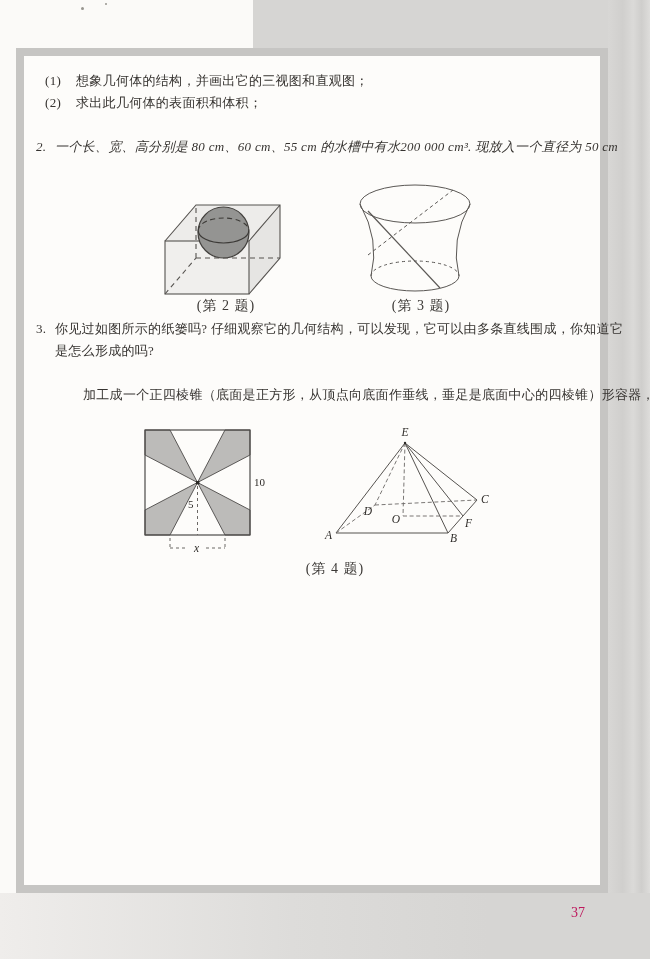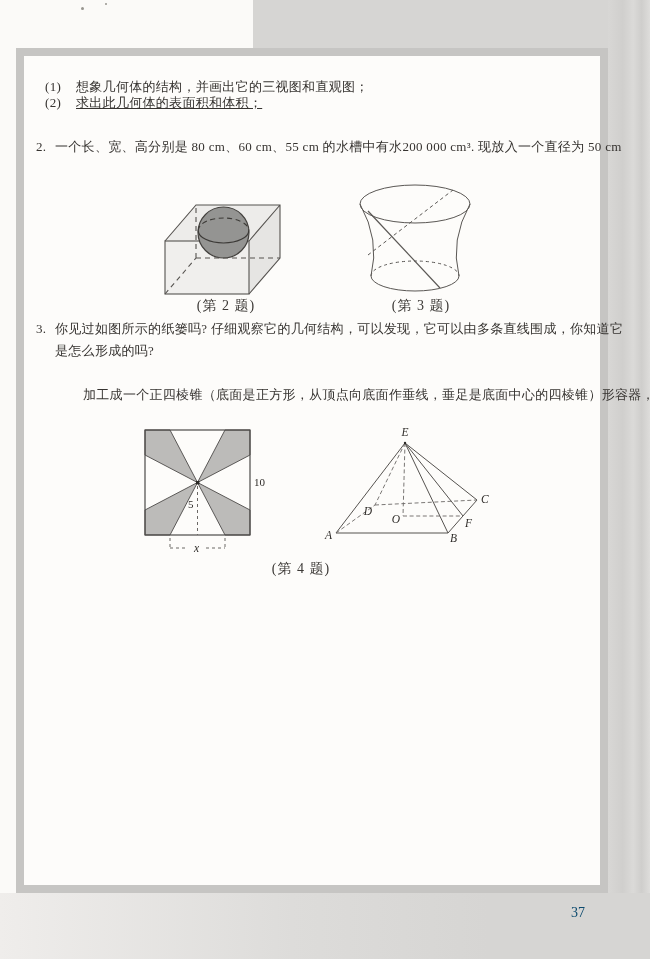--- a/index.html
+++ b/index.html
@@ -12,21 +12,21 @@
   .bg-bottom{position:absolute;left:0;top:893px;width:650px;height:66px;
              background:linear-gradient(90deg,#efedeb 0%,#ddDCda 45%,#d6d5d3 75%);}
   .frame{position:absolute;left:16px;top:48px;width:576px;height:829px;
          border:8px solid #c6c5c3;background:#fdfcfa;}
   .tl{position:absolute;font-size:13px;line-height:22px;letter-spacing:.3px;white-space:nowrap;}
   .pn{display:inline-block;width:19px;}
   .il{display:inline-block;width:31px;}
   .mi{font-style:italic;letter-spacing:0;}
   .caption{position:absolute;width:110px;text-align:center;font-size:14px;letter-spacing:1px;color:#3c3936;}
   .pagenum{position:absolute;left:560px;top:905px;width:36px;text-align:center;
-           font-size:14px;color:#0c4a6e;}
+           font-size:14px;color:#be185d;}
   .speck{position:absolute;border-radius:50%;background:#97958f;}
   svg{position:absolute;overflow:visible;}
   svg text{font-family:"Liberation Serif","DejaVu Serif",serif;}
   .figlabel{font-size:11px;fill:#2f2c29;}
   .figvar{font-size:11.5px;font-style:italic;fill:#2f2c29;}
 </style>
 </head>
 <body>
 
 <div class="page">
@@ -34,24 +34,24 @@
   <div class="paper"></div>
   <div class="bg-top-right"></div>
   <div class="bg-right"></div>
   <div class="bg-bottom"></div>
 
   <div class="speck" style="left:81px;top:7px;width:3px;height:3px;"></div>
   <div class="speck" style="left:105px;top:3px;width:2px;height:2px;"></div>
 
   <div class="frame"></div>
 
-  <div class="tl" style="left:45px;top:70px;margin-top:6px;"><span class="il">(1)</span><span>想象几何体的结构，并画出它的三视图和直观图；</span></div>
-  <div class="tl" style="left:45px;top:92px;text-decoration:underline;"><span class="il">(2)</span><span>求出此几何体的表面积和体积；</span></div>
+  <div class="tl" style="left:45px;top:70px;"><span class="il">(1)</span><span>想象几何体的结构，并画出它的三视图和直观图；</span></div>
+  <div class="tl" style="left:45px;top:92px;"><span class="il">(2)</span><span>求出此几何体的表面积和体积；</span></div>
 
-  <div class="tl" style="left:36px;top:136px;"><span class="pn">2.</span><span>一个长、宽、高分别是 80 cm、60 cm、55 cm 的水槽中有水200 000 cm³. 现放入一个直径为 50 cm</span></div>
+  <div class="tl" style="left:36px;top:136px;font-style:italic;"><span class="pn">2.</span><span>一个长、宽、高分别是 80 cm、60 cm、55 cm 的水槽中有水200 000 cm³. 现放入一个直径为 50 cm</span></div>
 
   <svg style="left:158px;top:186px;" width="132" height="112" viewBox="0 0 132 112">
     <polygon points="7,55 38,19 122,19 91,55" fill="#edecea" stroke="none"></polygon>
     <polygon points="91,55 122,19 122,72 91,108" fill="#e6e5e3" stroke="none"></polygon>
     <rect x="7" y="55" width="84" height="53" fill="#f0efed" stroke="none"></rect>
     <g stroke="#55524f" stroke-width="1.1" fill="none">
       <rect x="7" y="55" width="84" height="53"></rect>
       <path d="M7,55 L38,19 L122,19 L122,72 L91,108 M91,55 L122,19"></path>
     </g>
     <circle cx="65.5" cy="46.5" r="25.5" fill="#949492" stroke="#44423f" stroke-width="1.2"></circle>
@@ -111,16 +111,16 @@
     <circle cx="79" cy="17" r="1.2" fill="#2b2926"></circle>
     <text x="79" y="10" text-anchor="middle" class="figvar">E</text>
     <text x="6" y="113" text-anchor="end" class="figvar">A</text>
     <text x="124" y="116" class="figvar">B</text>
     <text x="155" y="77" class="figvar">C</text>
     <text x="46" y="89" text-anchor="end" class="figvar">D</text>
     <text x="74" y="97" text-anchor="end" class="figvar">O</text>
     <text x="139" y="101" class="figvar">F</text>
   </svg>
 
-  <div class="caption" style="left:246px;top:560px;">(第 4 题)</div>
+  <div class="caption" style="left:280px;top:560px;">(第 4 题)</div>
 
   <div class="pagenum">37</div>
 </div>
 
 </body></html>

